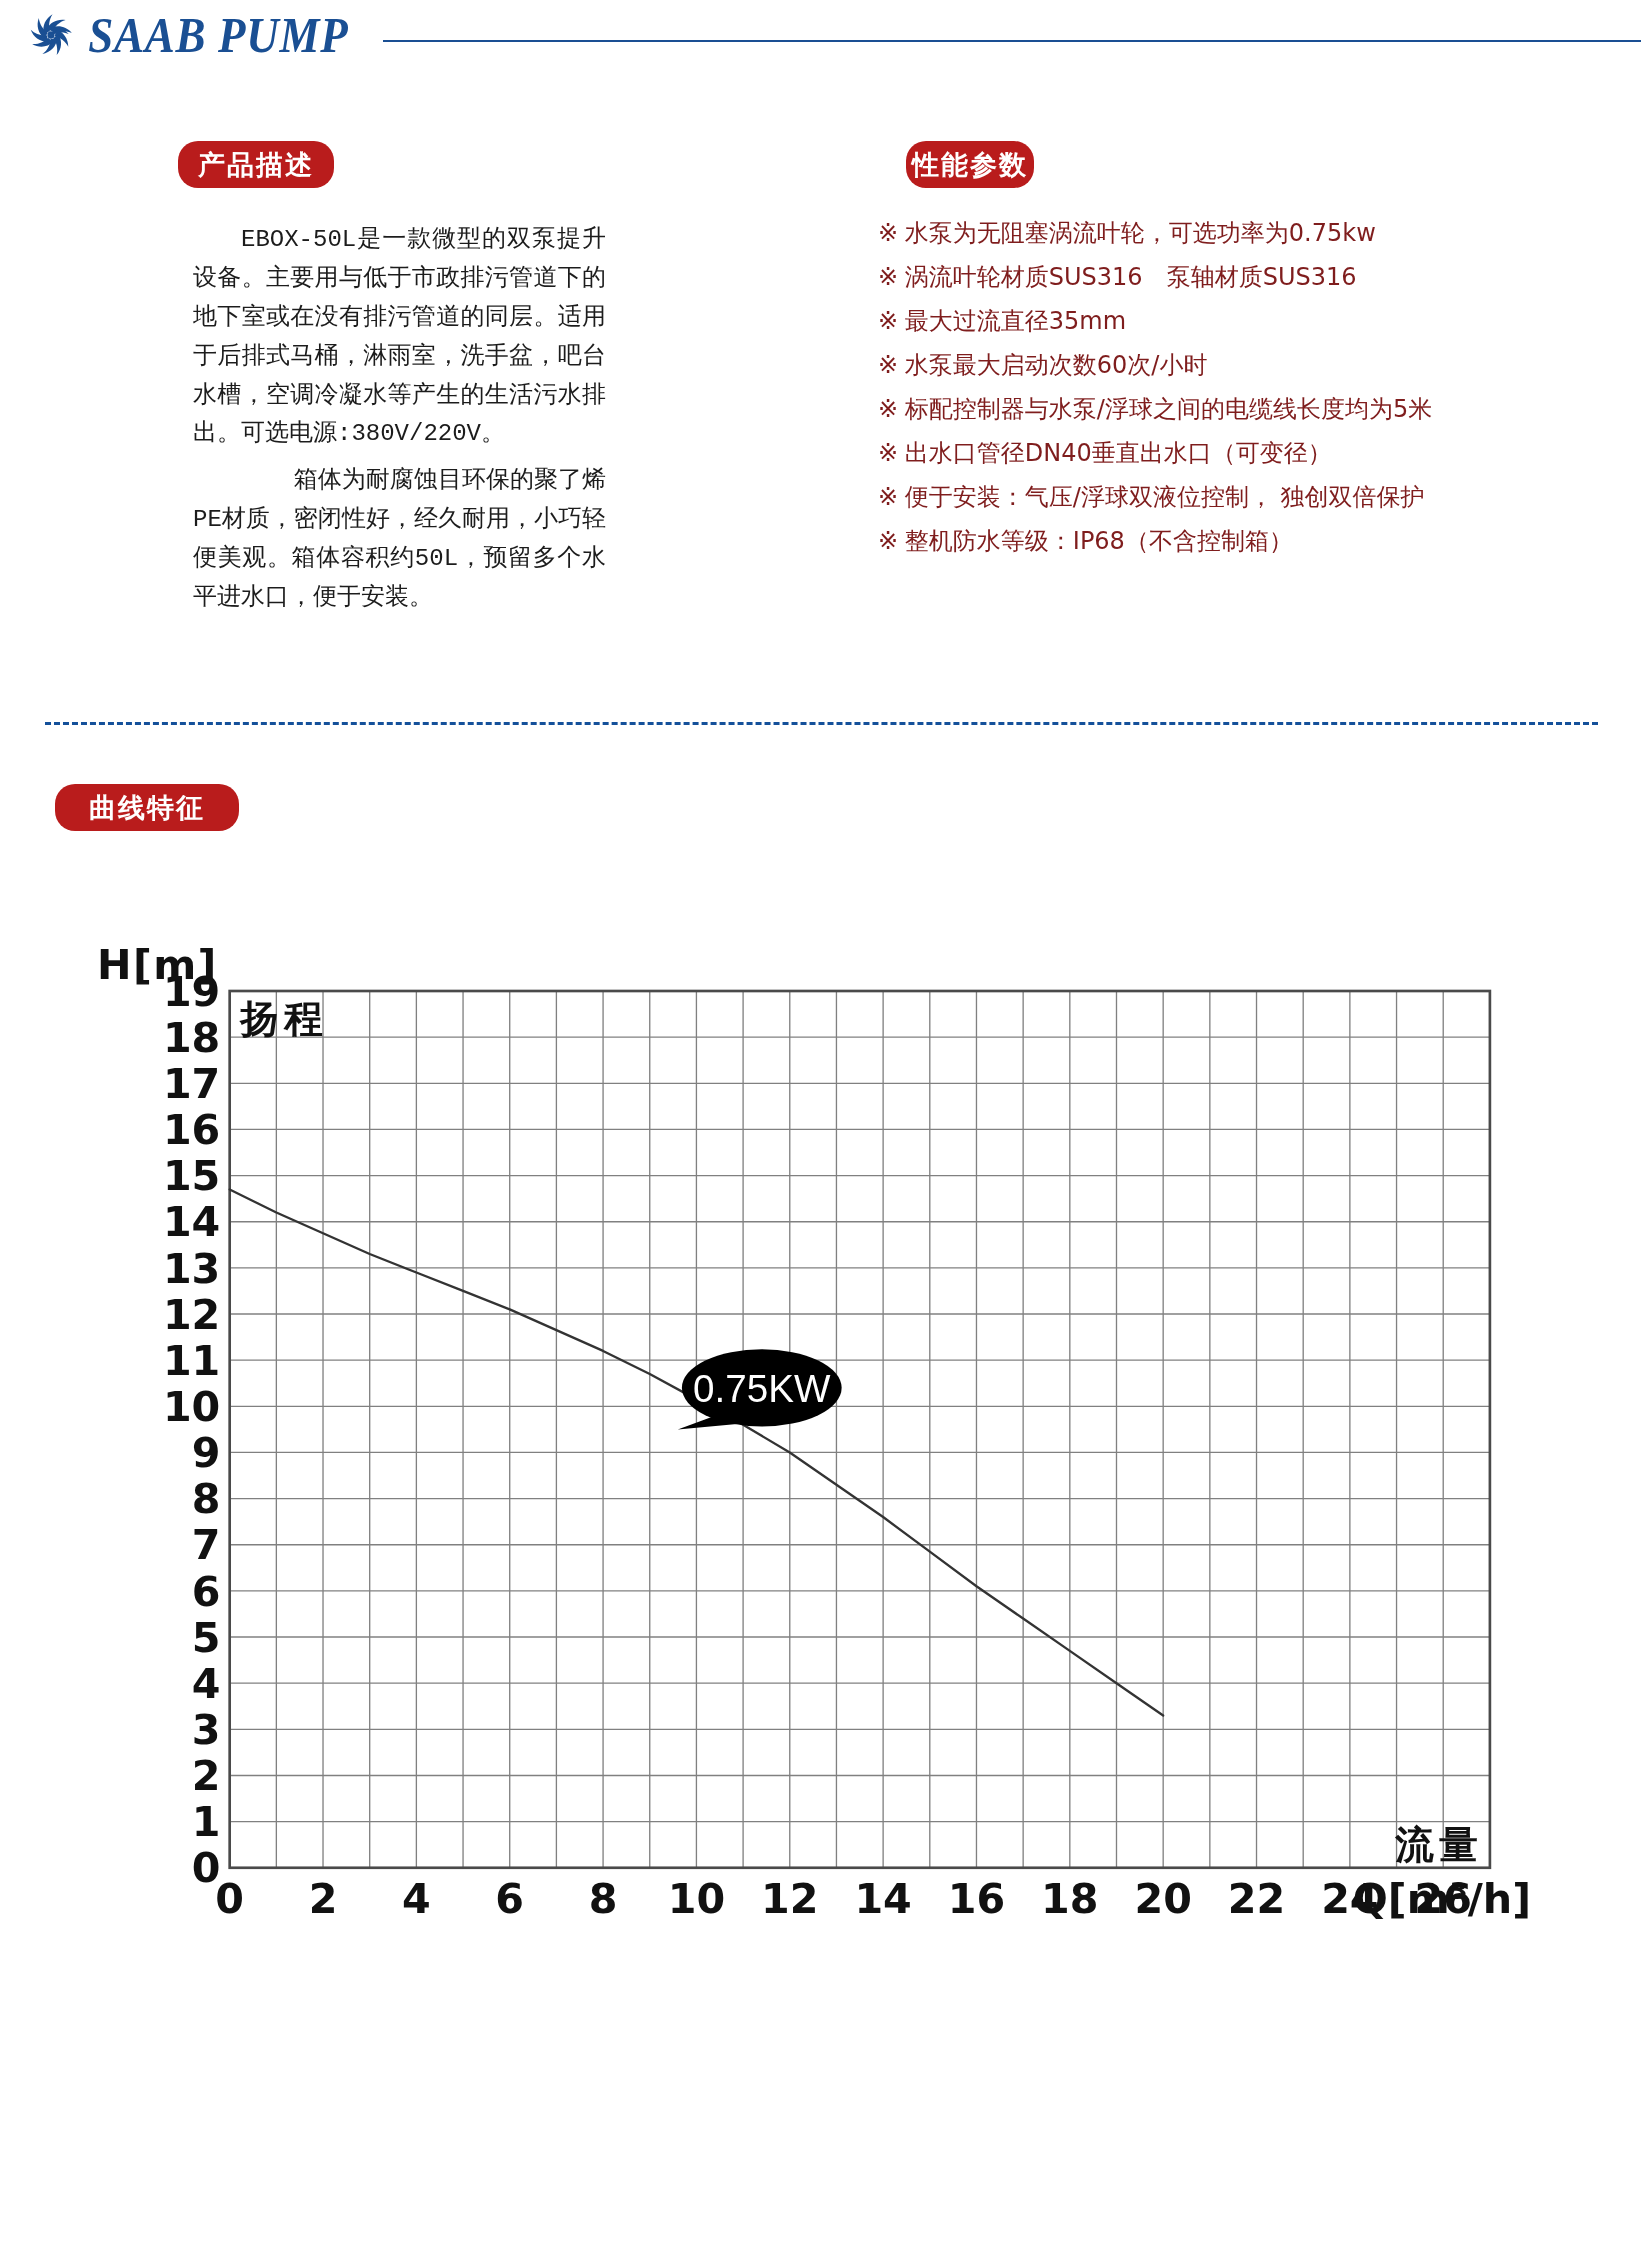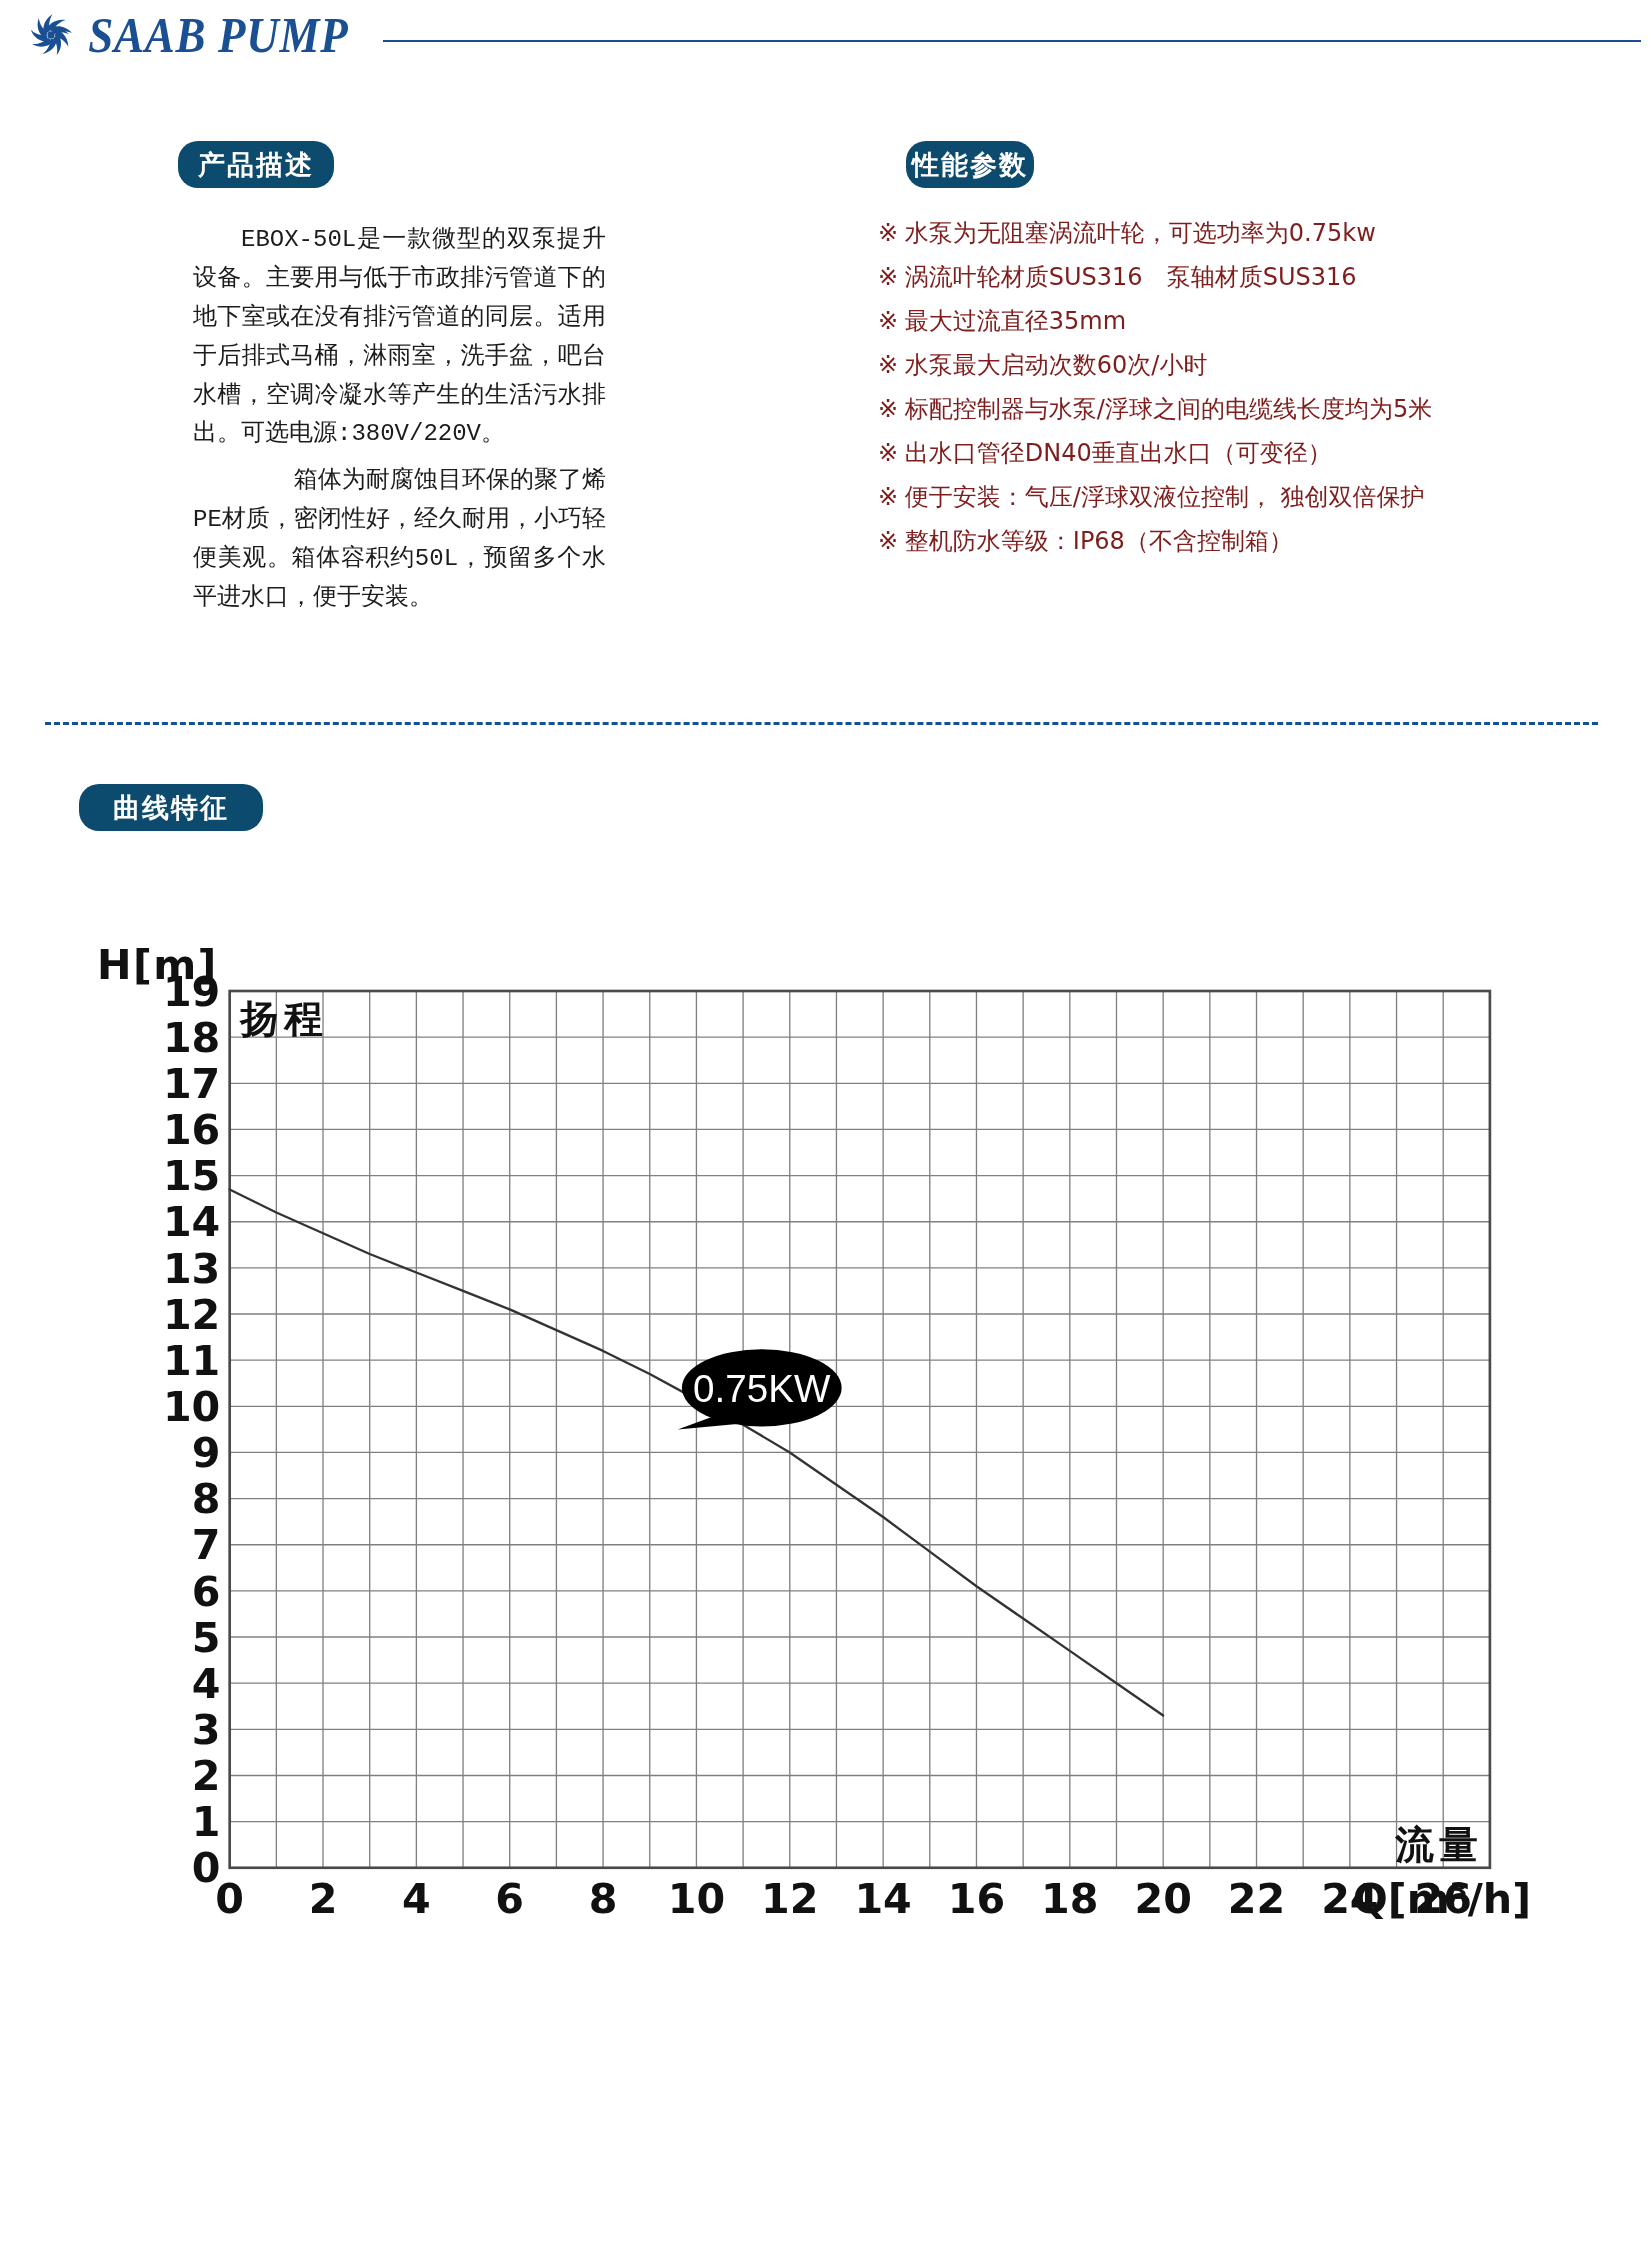--- a/index.html
+++ b/index.html
@@ -46,35 +46,35 @@
     left: 383px;
     top: 40px;
     width: 1258px;
     height: 2px;
     background: #1a4f93;
   }
 
   
   .badge {
     position: absolute;
-    background: #0c4a6e;
+    background: #b91c1c;
     color: #ffffff;
     border-radius: 20px;
     font-size: 27px;
     font-weight: bold;
     letter-spacing: 2px;
     display: flex;
     align-items: center;
     justify-content: center;
     height: 47px;
     font-family: "DejaVu Sans", "Liberation Sans", sans-serif;
   }
   #badge-product  { left: 178px;  top: 141px; width: 156px; }
   #badge-params   { left: 906px; top: 141px; width: 128px; }
-  #badge-curve    { left: 79px;   top: 784px; width: 184px; }
+  #badge-curve    { left: 55px;   top: 784px; width: 184px; }
 
   
   .desc-block {
     position: absolute;
     left: 193px;
     top: 221px;
     width: 413px;
     font-size: 24px;
     line-height: 1.62;
     color: #1c1c1c;

